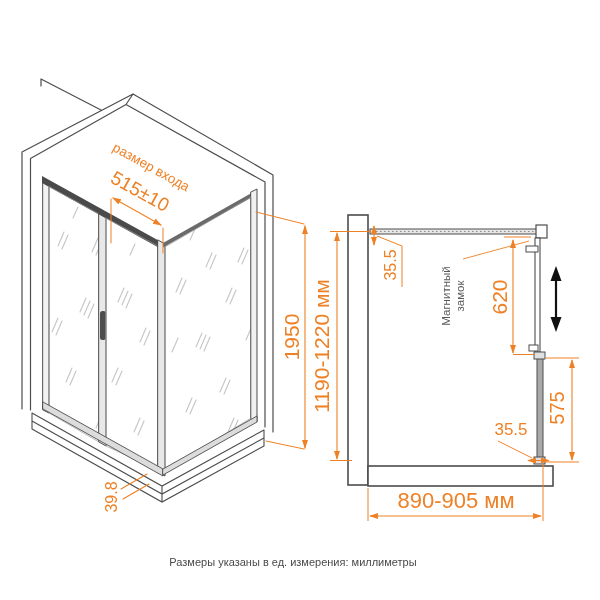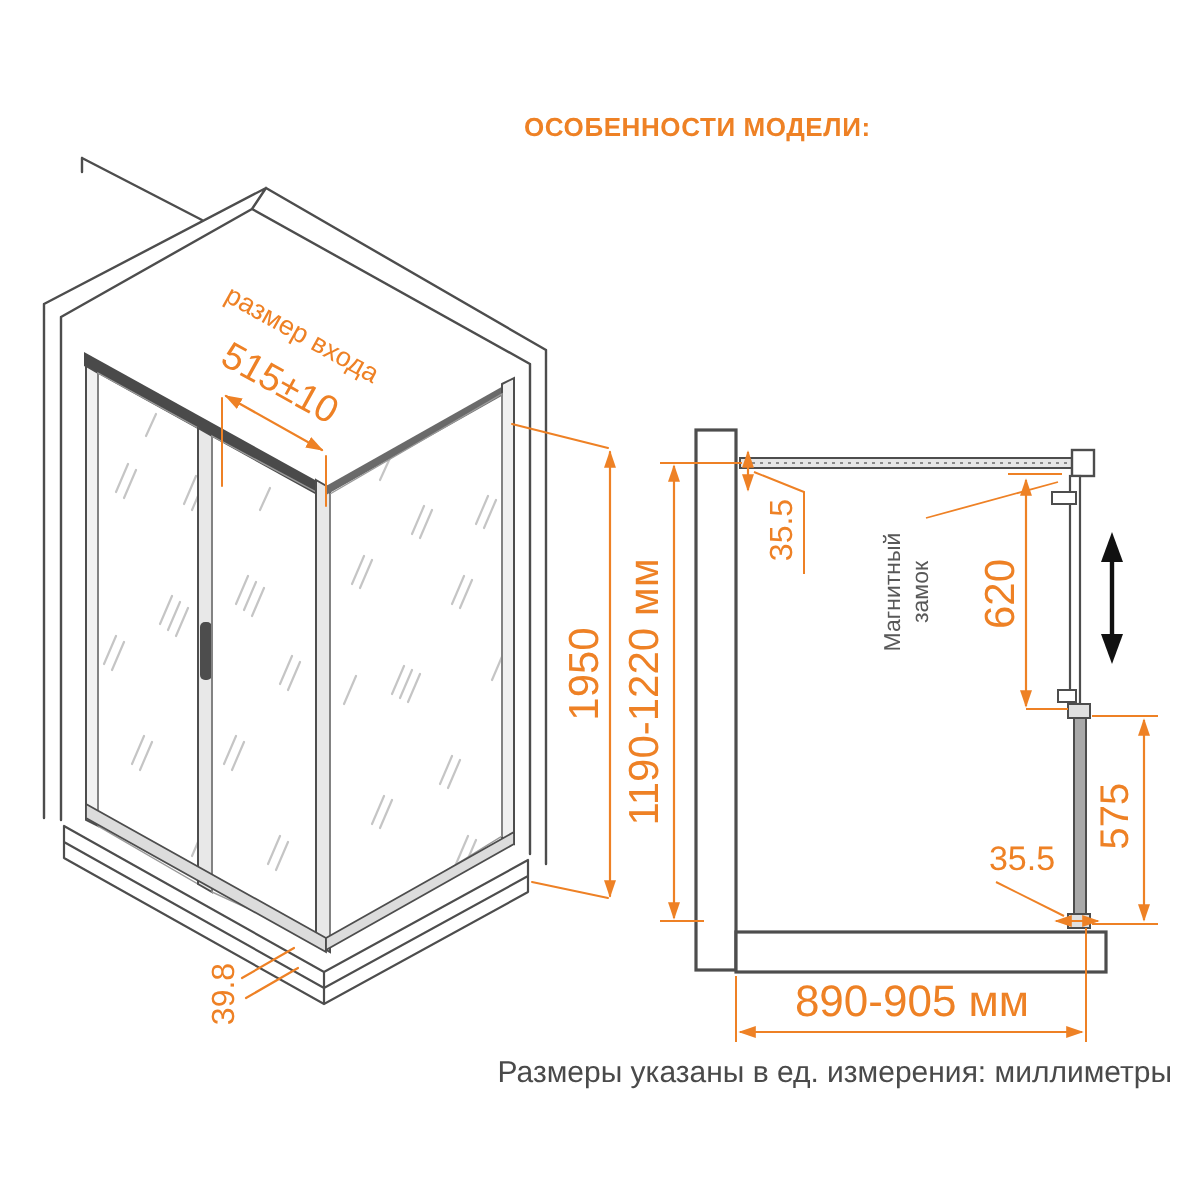--- a/index.html
+++ b/index.html
@@ -2,33 +2,32 @@
 <html><head>
 <meta charset="utf-8">
 <style>
   html,body{margin:0;padding:0;background:#fff;}
   .stage{position:relative;width:600px;height:600px;background:#fff;overflow:hidden;
          font-family:"Liberation Sans",sans-serif;color:#3f3f3f;}
   .features{position:absolute;left:240px;top:56px;width:336px;}
   .features .ftitle{font-size:13px;font-weight:bold;color:#ee8125;margin:0 0 6px 22px;letter-spacing:.3px;}
   .features ul{margin:0;padding-left:17px;}
   .features li{font-size:12px;line-height:14.6px;color:#3f3f3f;white-space:pre-wrap;}
-  .footer{position:absolute;top:528px;left:0;width:586px;text-align:right;
-          font-size:15px;color:#4a4a4a;}
+  .footer{position:absolute;top:556px;left:0;width:586px;text-align:center;
+          font-size:11px;color:#4a4a4a;}
   svg text{font-family:"Liberation Sans",sans-serif;}
   .dimtxt{fill:#ee8125;}
   .locktxt{fill:#585858;}
 </style>
 </head>
 <body>
 
 <div class="stage">
 
   <div class="features">
-    <div class="ftitle">ОСОБЕННОСТИ МОДЕЛИ:</div>
   </div>
 
   <svg width="600" height="600" viewBox="0 0 600 600">
     <defs>
       <marker id="ma" viewBox="0 0 10 10" refX="9" refY="5" markerWidth="8" markerHeight="8" orient="auto-start-reverse">
         <path d="M0,1.6 L10,5 L0,8.4 z" fill="#ee8125"></path>
       </marker>
     </defs>
 
     <g stroke-linecap="round">

